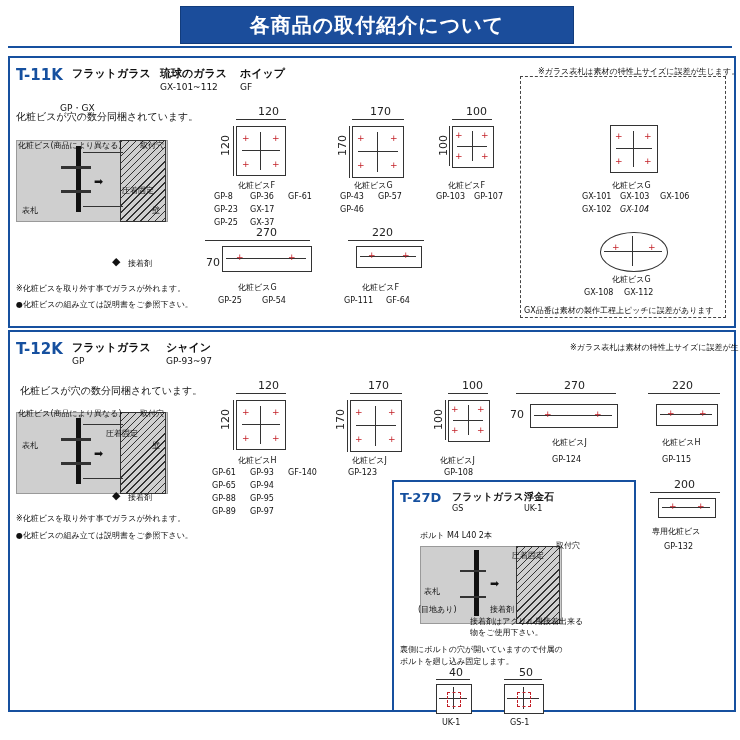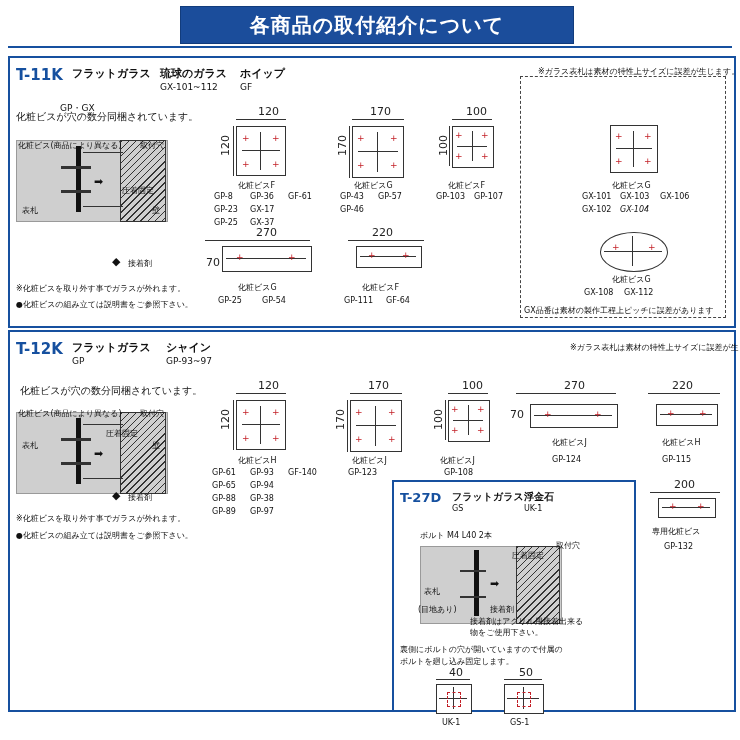--- a/index.html
+++ b/index.html
@@ -285,21 +285,21 @@
     <span class="mark" style="left:6px;top:34px;">+</span>
     <span class="mark" style="left:36px;top:34px;">+</span>
   </div>
   <div class="lbl tiny" style="left:238px;top:455px;">化粧ビスH</div>
   <div class="lbl tiny" style="left:212px;top:468px;">GP-61</div>
   <div class="lbl tiny" style="left:250px;top:468px;">GP-93</div>
   <div class="lbl tiny" style="left:288px;top:468px;">GF-140</div>
   <div class="lbl tiny" style="left:212px;top:481px;">GP-65</div>
   <div class="lbl tiny" style="left:250px;top:481px;">GP-94</div>
   <div class="lbl tiny" style="left:212px;top:494px;">GP-88</div>
-  <div class="lbl tiny" style="left:250px;top:494px;">GP-38</div>
+  <div class="lbl tiny" style="left:250px;top:494px;">GP-95</div>
   <div class="lbl tiny" style="left:212px;top:507px;">GP-89</div>
   <div class="lbl tiny" style="left:250px;top:507px;">GP-97</div>
 
   <div class="dimtxt" style="left:368px;top:379px;">170</div>
   <div class="dimline-h" style="left:350px;top:393px;width:52px;"></div>
   <div class="dimtxt vert" style="left:334px;top:409px;">170</div>
   <div class="dimline-v" style="left:347px;top:400px;height:52px;"></div>
   <div class="sq" style="left:350px;top:400px;width:52px;height:52px;">
     <div class="plate" style="width:50px;height:50px;"></div>
     <div class="crossh" style="left:6px;top:25px;width:40px;"></div>

